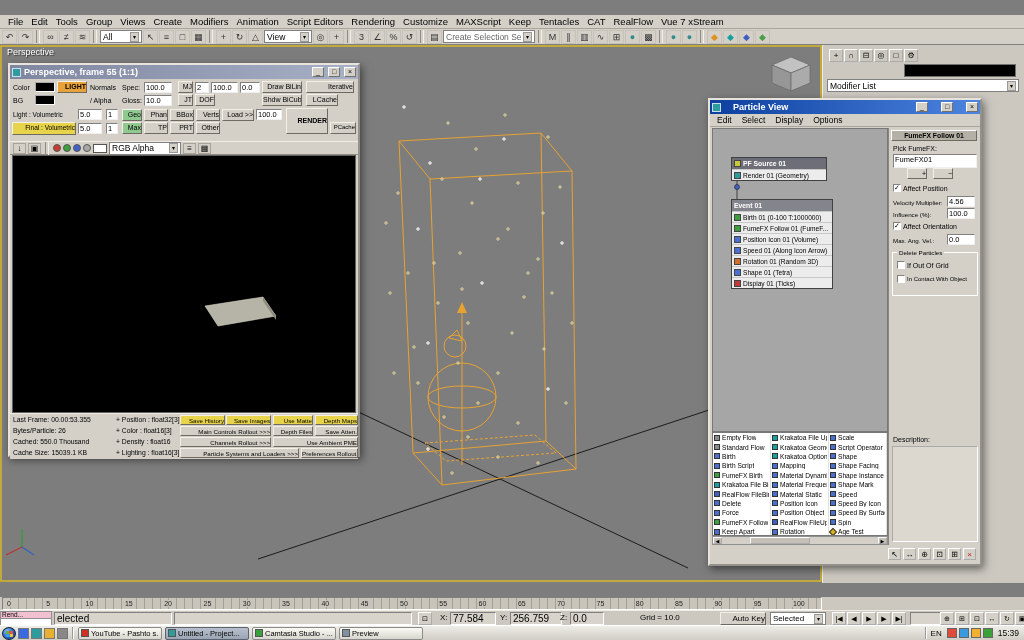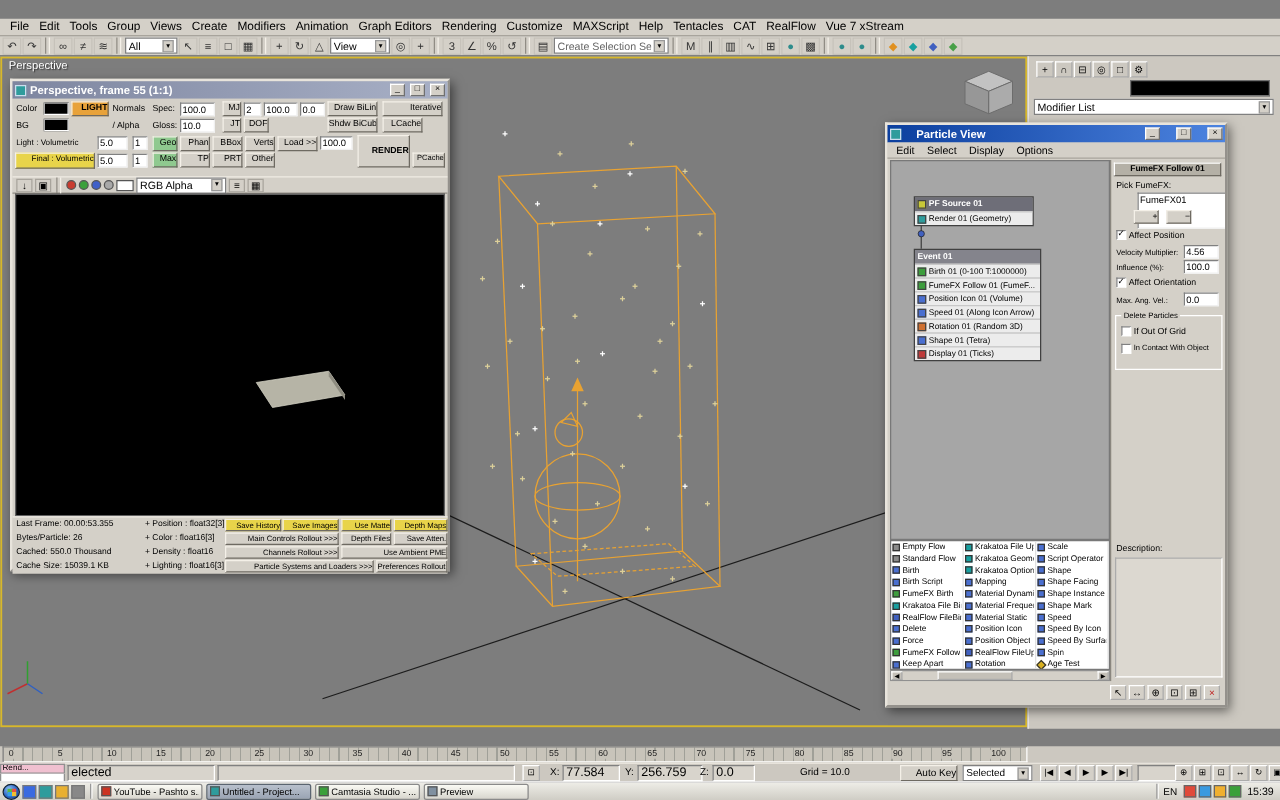--- a/index.html
+++ b/index.html
@@ -102,25 +102,25 @@
 
   <div class="menubar">
       <span class="menu-item">File</span>
       <span class="menu-item">Edit</span>
       <span class="menu-item">Tools</span>
       <span class="menu-item">Group</span>
       <span class="menu-item">Views</span>
       <span class="menu-item">Create</span>
       <span class="menu-item">Modifiers</span>
       <span class="menu-item">Animation</span>
-      <span class="menu-item">Graph Editors</span>
+      <span class="menu-item">Script Editors</span>
       <span class="menu-item">Rendering</span>
       <span class="menu-item">Customize</span>
       <span class="menu-item">MAXScript</span>
-      <span class="menu-item">Help</span>
+      <span class="menu-item">Keep</span>
       <span class="menu-item">Tentacles</span>
       <span class="menu-item">CAT</span>
       <span class="menu-item">RealFlow</span>
       <span class="menu-item">Vue 7 xStream</span>
     </div>
 
   <div class="toolbar">
       <span class="tb-icon">↶</span>
       <span class="tb-icon">↷</span>
       <span class="tb-sep"></span>
@@ -498,21 +498,21 @@
               <span class="ev-ic" style="background: rgb(192, 58, 58);"></span>
               <span>Display 01 (Ticks)</span>
             </div>
           </div>
       </div>
     </div>
 
     <div class="pv-params">
       <div class="a rollout" style="left:2px;top:2px;width:86px;height:11px;">FumeFX Follow 01</div>
       <span class="a lbl" style="left:4px;top:16px;">Pick FumeFX:</span>
-      <div class="a fld" style="left:4px;top:26px;width:84px;height:29px;margin-left:17px;">FumeFX01</div>
+      <div class="a fld" style="left:4px;top:26px;width:84px;height:14px;">FumeFX01</div>
       <span class="a btn" style="left:18px;top:40px;width:20px;height:11px;">+</span>
       <span class="a btn" style="left:44px;top:40px;width:20px;height:11px;">−</span>
       <div class="a chk" style="left:4px;top:56px;">
         <span class="box">✓</span>
         <span>Affect Position</span>
       </div>
       <span class="a lbl" style="left:4px;top:70px;font-size:6.2px;">Velocity Multiplier:</span>
       <span class="a fld" style="left:58px;top:68px;width:28px;">4.56</span>
       <span class="a lbl" style="left:4px;top:82px;font-size:6.2px;">Influence (%):</span>
       <span class="a fld" style="left:58px;top:80px;width:28px;">100.0</span>

